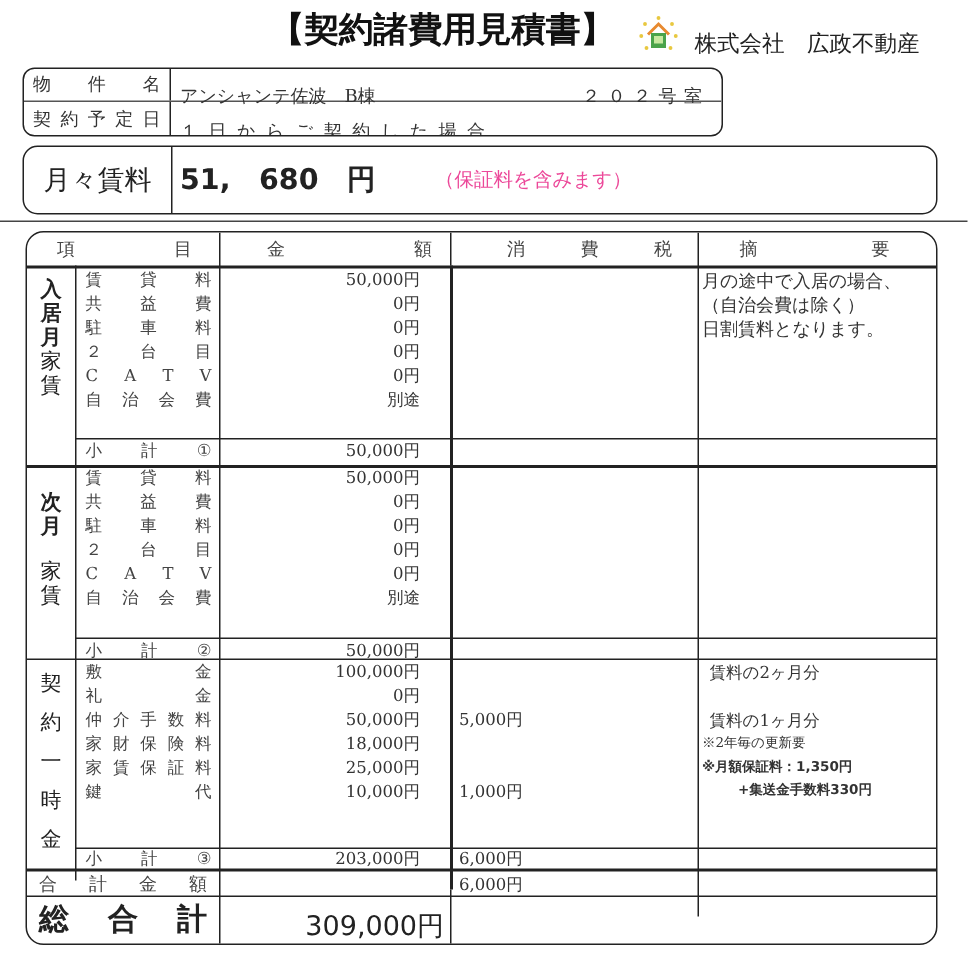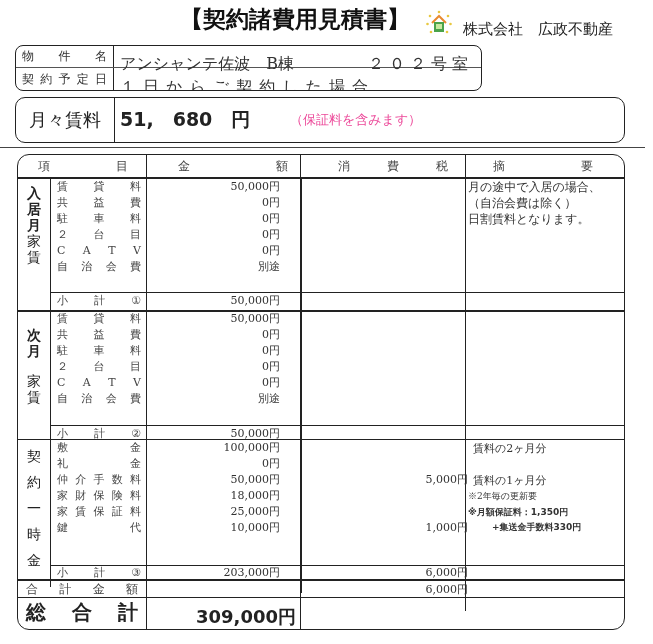--- a/index.html
+++ b/index.html
@@ -8,21 +8,21 @@
 
   .title { position: absolute; left: 180px; top: 4px; font-size: 23px; font-weight: bold; font-family: "DejaVu Sans", sans-serif; letter-spacing: 0px; color: #111; }
   .logo { position: absolute; left: 426px; top: 10px; width: 26px; height: 26px; }
   .company { position: absolute; left: 463px; top: 20px; font-size: 15px; font-family: "DejaVu Sans", sans-serif; color: #222; letter-spacing: 0px; }
 
   .info-box { position: absolute; left: 15px; top: 45px; width: 467px; height: 46px; border: 1.5px solid #222; border-radius: 8px; overflow: hidden; }
   .info-row { position: absolute; left: 0; right: 0; height: 22px; display: flex; align-items: center; font-size: 12px; }
   .info-row.r1 { top: 0; border-bottom: 1px solid #555; }
   .info-row.r2 { top: 22px; }
   .info-label { width: 98px; height: 100%; border-right: 1.5px solid #222; display: flex; align-items: center; justify-content: space-between; padding: 0 6px; font-size: 12px; color: #333; }
-  .info-value { flex: 1; display: flex; justify-content: space-between; padding: 0 8px 0 6px; font-size: 16px; color: #333; margin-top: 16px; }
+  .info-value { flex: 1; display: flex; justify-content: space-between; padding: 0 8px 0 6px; font-size: 12px; color: #333; margin-top: 16px; }
   .r2 .info-value { letter-spacing: 7px; }
 
   .rent-box { position: absolute; left: 15px; top: 97px; width: 610px; height: 46px; border: 1.5px solid #222; border-radius: 10px; display: flex; align-items: center; }
   .rent-label { width: 99px; height: 100%; border-right: 1.5px solid #222; display: flex; align-items: center; justify-content: center; font-size: 18px; font-family: "DejaVu Sans", sans-serif; font-weight: normal; color: #222; }
   .rent-value { margin-left: 5px; font-size: 19px; font-family: "DejaVu Sans", sans-serif; font-weight: bold; color: #222; width: 160px; word-spacing: 4px; }
   .rent-note { margin-left: 10px; font-size: 13px; color: #ec4899; }
 
   .divider { position: absolute; left: 0; top: 147px; width: 645px; height: 1px; background: #444; }
 
   .main-table { position: absolute; left: 17px; top: 154px; width: 608px; height: 476px; border: 1.5px solid #222; border-radius: 12px; overflow: hidden; }
@@ -31,29 +31,29 @@
   .thick-h { height: 2px; }
   .thick-v { width: 2px; }
 
   .hdr { position: absolute; top: 0; height: 22px; display: flex; align-items: center; justify-content: space-between; font-size: 12px; color: #444; }
 
   .group-label { position: absolute; left: 0; width: 32px; display: flex; flex-direction: column; align-items: center; font-size: 14px; color: #222; line-height: 16px; }
   .items { position: absolute; left: 35px; width: 90px; font-size: 11px; line-height: 14px; color: #444; }
   .item { display: flex; justify-content: space-between; height: 16px; align-items: center; padding: 0 2px 0 4px; }
   .amounts { position: absolute; left: 114px; width: 148px; text-align: right; font-size: 11px; color: #333; }
   .amount { height: 16px; line-height: 16px; }
-  .tax { position: absolute; left: 302px; width: 148px; text-align: right; font-size: 11px; color: #333; }
+  .tax { position: absolute; left: 288px; width: 148px; font-size: 11px; color: #333; }
   .remark { position: absolute; left: 450px; width: 155px; font-size: 12px; color: #333; line-height: 16px; }
   .remark-small { font-size: 9px; line-height: 14px; }
   .remark-bold { font-size: 9px; font-weight: bold; font-family: "DejaVu Sans", sans-serif; line-height: 14px; }
 
   .subtotal-row .item, .subtotal-row .amount { height: 14px; line-height: 14px; }
   .sum-label { position: absolute; left: 2px; width: 124px; display: flex; justify-content: space-between; padding: 0 6px; font-size: 12px; color: #444; }
   .grand-label { position: absolute; left: 2px; width: 124px; display: flex; justify-content: space-between; padding: 0 6px; font-size: 20px; font-weight: bold; color: #222; font-family: "DejaVu Sans", sans-serif; }
-  .grand-amount { position: absolute; left: 130px; width: 148px; text-align: right; font-size: 18px; font-weight: bold; color: #222; font-family: "DejaVu Sans", sans-serif; }
+  .grand-amount { position: absolute; left: 130px; width: 148px; text-align: right; font-size: 18px; font-weight: normal; color: #222; font-family: "DejaVu Sans", sans-serif; }
 </style>
 </head>
 <body>
 
 <div class="title">【契約諸費用見積書】</div>
 <svg class="logo" viewBox="0 0 26 26">
   <circle cx="13" cy="2" r="1.3" fill="#e8c840"></circle>
   <circle cx="4" cy="6" r="1.3" fill="#e8c840"></circle>
   <circle cx="22" cy="6" r="1.3" fill="#e8c840"></circle>
   <circle cx="1.5" cy="14" r="1.3" fill="#e8c840"></circle>

